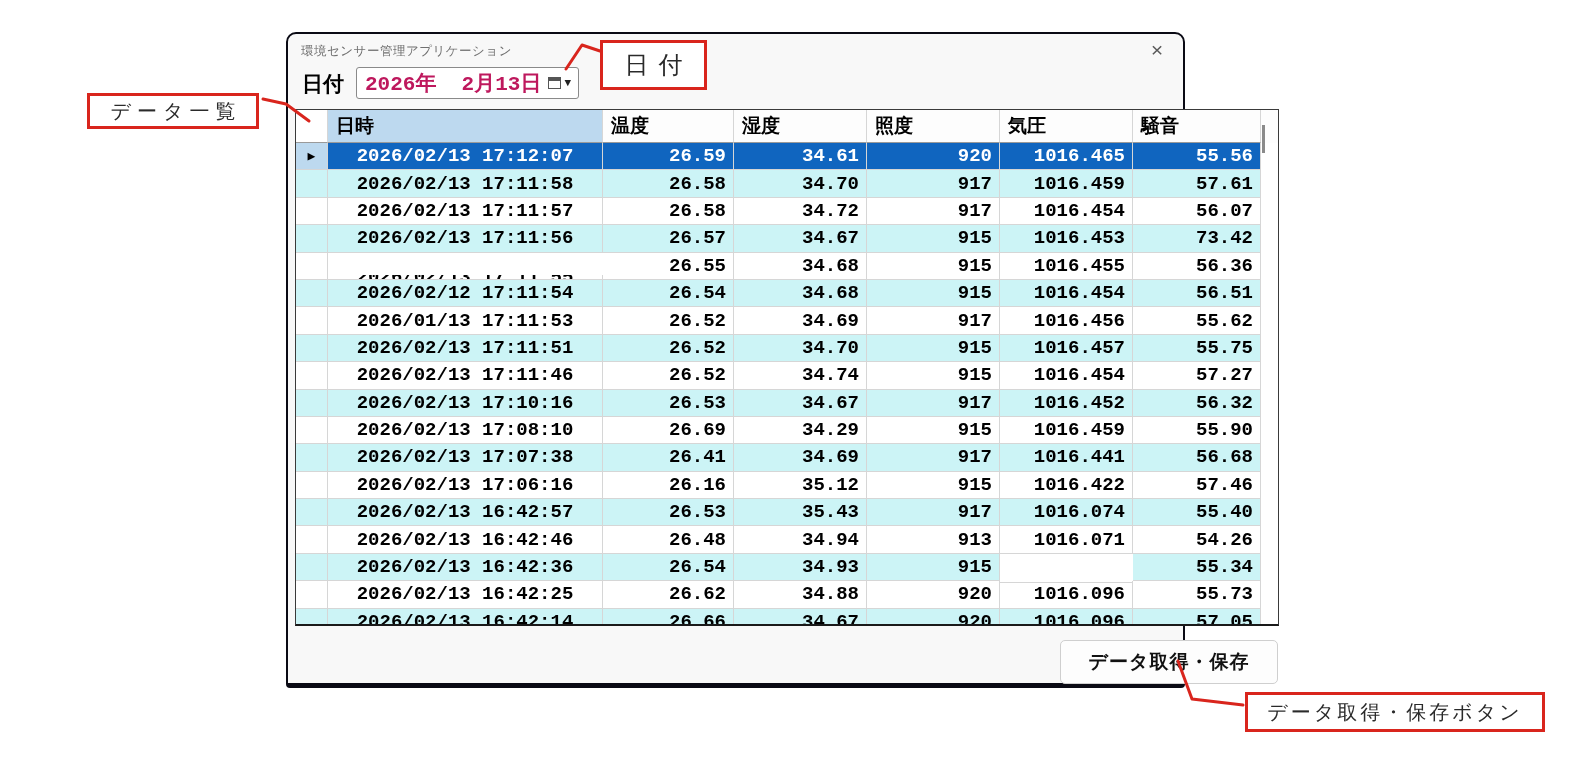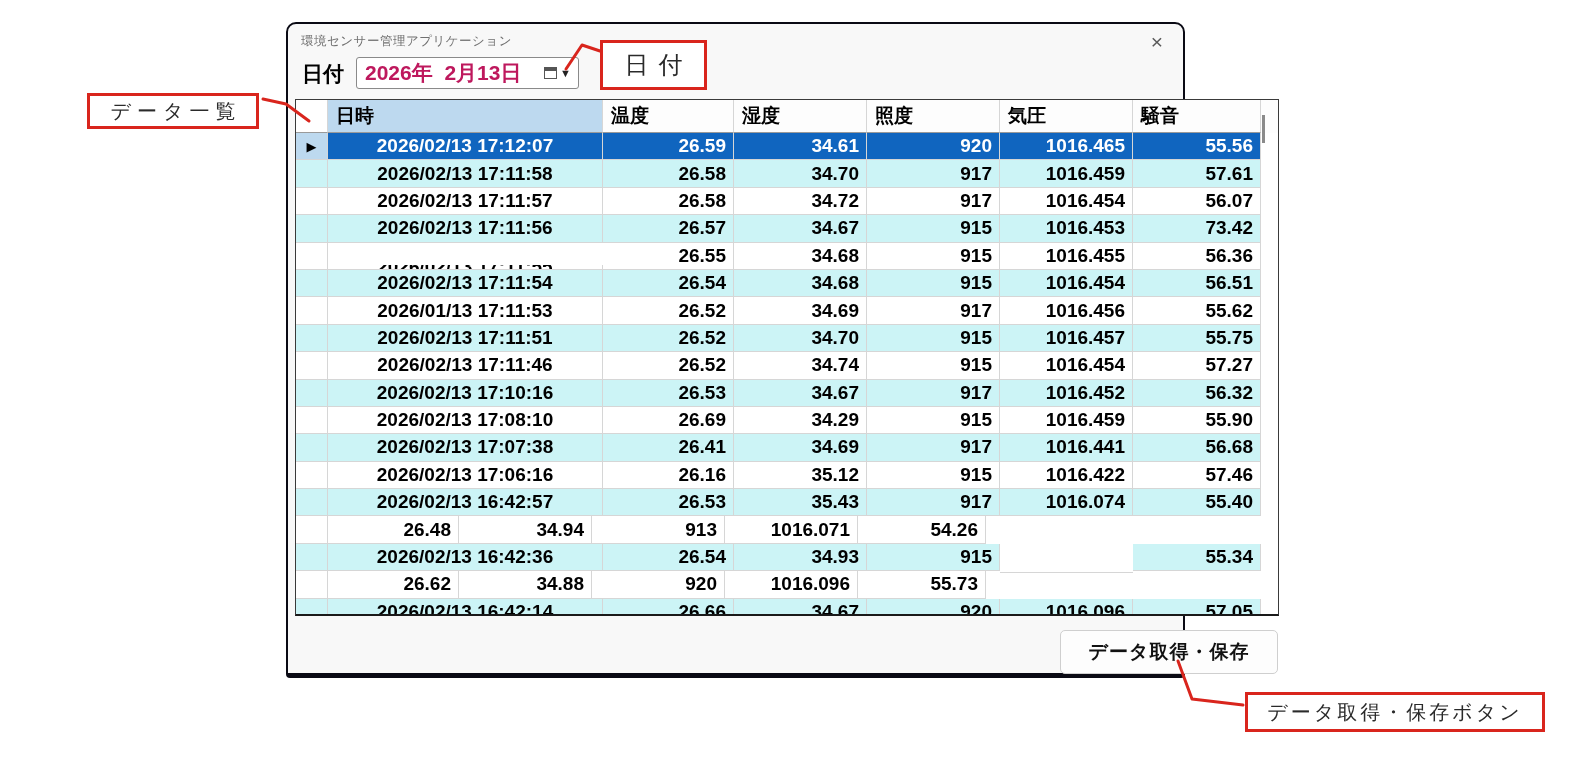--- a/index.html
+++ b/index.html
@@ -1,20 +1,20 @@
 <!DOCTYPE html>
 <html><head>
 <meta charset="utf-8">
 <style>
   html,body{margin:0;padding:0;width:1585px;height:776px;background:#ffffff;overflow:hidden;
     font-family:"Liberation Sans","DejaVu Sans",sans-serif;}
 
   
-  #window{position:absolute;left:286px;top:22px;width:899px;height:656px;background:#f8f8f8;
-    border:2px solid #0a0a14;border-bottom-width:5px;border-radius:10px 10px 4px 4px;box-sizing:border-box;}
+  #window{position:absolute;left:286px;top:32px;width:899px;height:656px;background:#f8f8f8;
+    border:2px solid #0a0a14;border-bottom-width:5px;border-radius:10px 10px 4px 4px;box-sizing:border-box;font-family:Liberation Mono, monospace;}
   #title{position:absolute;left:13px;top:9px;font-size:12.5px;color:#707070;letter-spacing:0.5px;}
   #close-btn{position:absolute;right:14px;top:6px;width:24px;height:24px;color:#5a5a5a;font-size:21px;
     line-height:24px;text-align:center;font-weight:400;cursor:default;}
 
   
   #date-label{position:absolute;left:14px;top:36px;font-size:21px;font-weight:bold;color:#000;}
   #date-picker{position:absolute;left:68px;top:33px;width:223px;height:32px;background:#ffffff;
     border:1px solid #8a8a8a;border-radius:3px;box-sizing:border-box;display:flex;align-items:center;}
   #date-value{font-size:21px;font-weight:bold;color:#be185d;padding-left:8px;white-space:pre;flex:1;}
   #cal-icon{width:13px;height:12px;border:1.5px solid #555;border-top:4px solid #555;box-sizing:border-box;
@@ -119,21 +119,21 @@
         <div class="g-cell rowhdr" style="width: 32px;"></div>
         <div class="g-cell dt" style="width: 275px; margin-top: 22px;">2026/02/13 17:11:55</div>
         <div class="g-cell num" style="width: 131px;">26.55</div>
         <div class="g-cell num" style="width: 133px;">34.68</div>
         <div class="g-cell num" style="width: 133px;">915</div>
         <div class="g-cell num" style="width: 133px;">1016.455</div>
         <div class="g-cell num" style="width: 128px;">56.36</div>
       </div>
       <div class="g-row alt">
         <div class="g-cell rowhdr" style="width: 32px;"></div>
-        <div class="g-cell dt" style="width: 275px;">2026/02/13 17:11:54</div>
+        <div class="g-cell dt" style="width: 275px;">2026/02/12 17:11:54</div>
         <div class="g-cell num" style="width: 131px;">26.54</div>
         <div class="g-cell num" style="width: 133px;">34.68</div>
         <div class="g-cell num" style="width: 133px;">915</div>
         <div class="g-cell num" style="width: 133px;">1016.454</div>
         <div class="g-cell num" style="width: 128px;">56.51</div>
       </div>
       <div class="g-row">
         <div class="g-cell rowhdr" style="width: 32px;"></div>
         <div class="g-cell dt" style="width: 275px;">2026/01/13 17:11:53</div>
         <div class="g-cell num" style="width: 131px;">26.52</div>
@@ -200,37 +200,39 @@
         <div class="g-cell rowhdr" style="width: 32px;"></div>
         <div class="g-cell dt" style="width: 275px;">2026/02/13 16:42:57</div>
         <div class="g-cell num" style="width: 131px;">26.53</div>
         <div class="g-cell num" style="width: 133px;">35.43</div>
         <div class="g-cell num" style="width: 133px;">917</div>
         <div class="g-cell num" style="width: 133px;">1016.074</div>
         <div class="g-cell num" style="width: 128px;">55.40</div>
       </div>
       <div class="g-row">
         <div class="g-cell rowhdr" style="width: 32px;"></div>
+        <div class="g-cell dt" style="width: 275px;">2026/02/13 16:42:46</div>
         <div class="g-cell num" style="width: 131px;">26.48</div>
         <div class="g-cell num" style="width: 133px;">34.94</div>
         <div class="g-cell num" style="width: 133px;">913</div>
         <div class="g-cell num" style="width: 133px;">1016.071</div>
         <div class="g-cell num" style="width: 128px;">54.26</div>
       </div>
       <div class="g-row alt">
         <div class="g-cell rowhdr" style="width: 32px;"></div>
         <div class="g-cell dt" style="width: 275px;">2026/02/13 16:42:36</div>
         <div class="g-cell num" style="width: 131px;">26.54</div>
         <div class="g-cell num" style="width: 133px;">34.93</div>
         <div class="g-cell num" style="width: 133px;">915</div>
         <div class="g-cell num" style="width: 133px; margin-top: 28px;">1016.091</div>
         <div class="g-cell num" style="width: 128px;">55.34</div>
       </div>
       <div class="g-row">
         <div class="g-cell rowhdr" style="width: 32px;"></div>
+        <div class="g-cell dt" style="width: 275px;">2026/02/13 16:42:25</div>
         <div class="g-cell num" style="width: 131px;">26.62</div>
         <div class="g-cell num" style="width: 133px;">34.88</div>
         <div class="g-cell num" style="width: 133px;">920</div>
         <div class="g-cell num" style="width: 133px;">1016.096</div>
         <div class="g-cell num" style="width: 128px;">55.73</div>
       </div>
       <div class="g-row alt">
         <div class="g-cell rowhdr" style="width: 32px;"></div>
         <div class="g-cell dt" style="width: 275px;">2026/02/13 16:42:14</div>
         <div class="g-cell num" style="width: 131px;">26.66</div>

